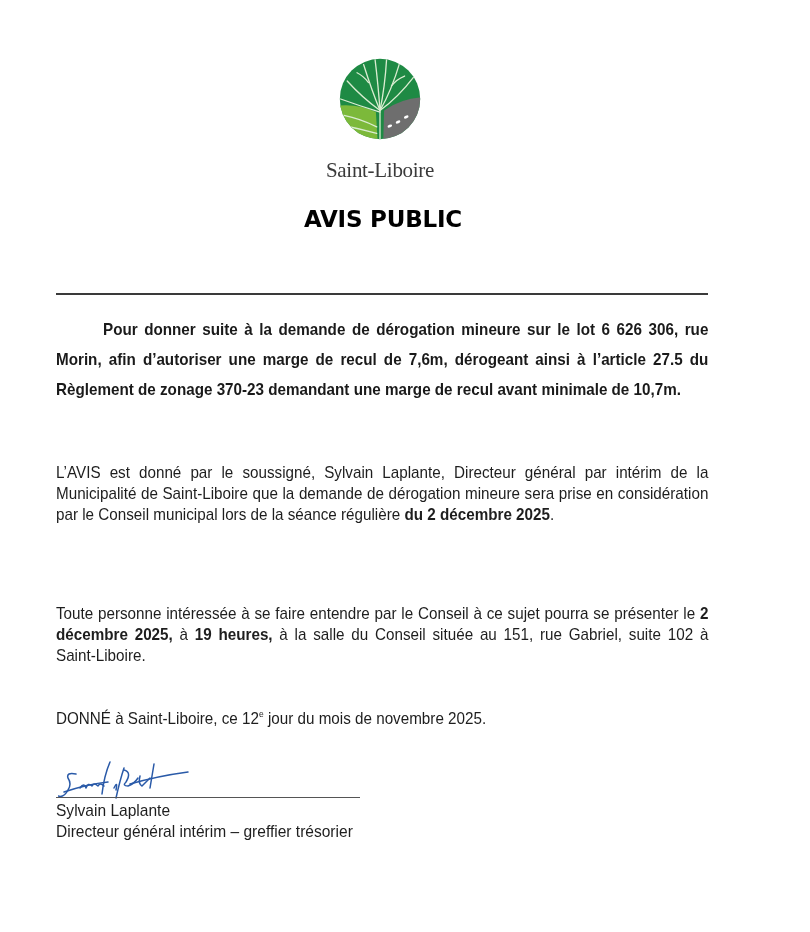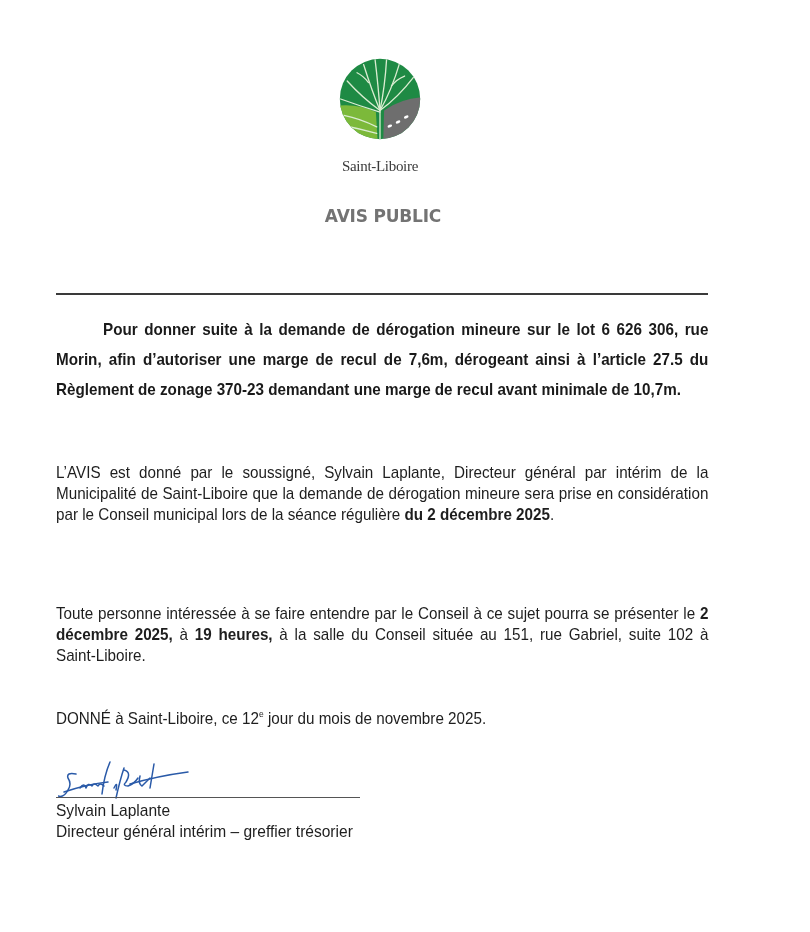--- a/index.html
+++ b/index.html
@@ -22,34 +22,34 @@
       width: 82px;
       height: 82px;
     }
     .org-name {
       position: absolute;
       left: 0;
       width: 760px;
       top: 158px;
       text-align: center;
       font-family: "Liberation Serif", serif;
-      font-size: 15px;
+      font-size: 21px;
       color: #3a3a3a;
       letter-spacing: -0.3px;
     }
     .doc-title {
       position: absolute;
       left: 0;
       width: 766px;
       top: 206px;
       text-align: center;
       font-family: "DejaVu Sans", sans-serif;
       font-weight: bold;
-      font-size: 17px;
-      color: #737373;
+      font-size: 23px;
+      color: #000000;
       letter-spacing: -0.2px;
     }
     .rule {
       position: absolute;
       left: 56px;
       width: 652px;
       top: 293px;
       height: 2px;
       background: #3a3a3a;
     }

